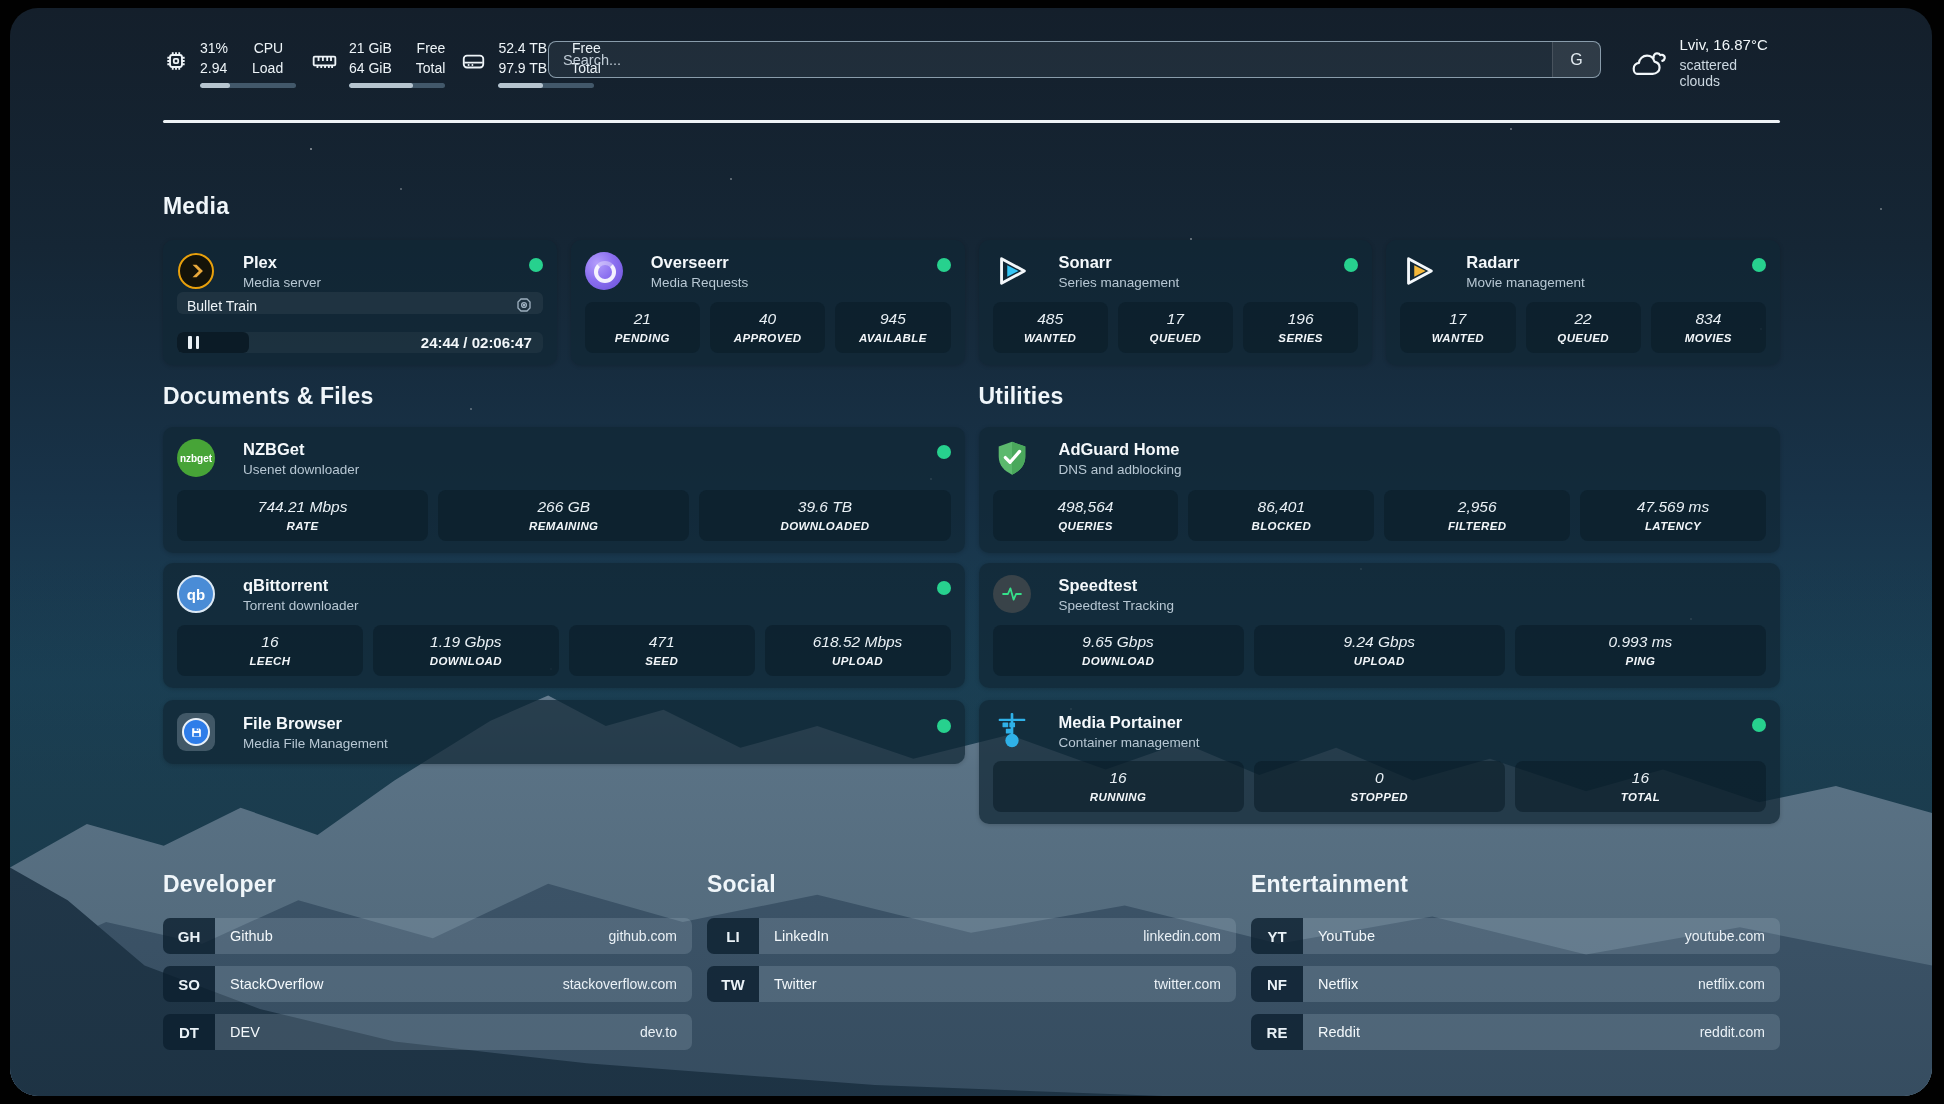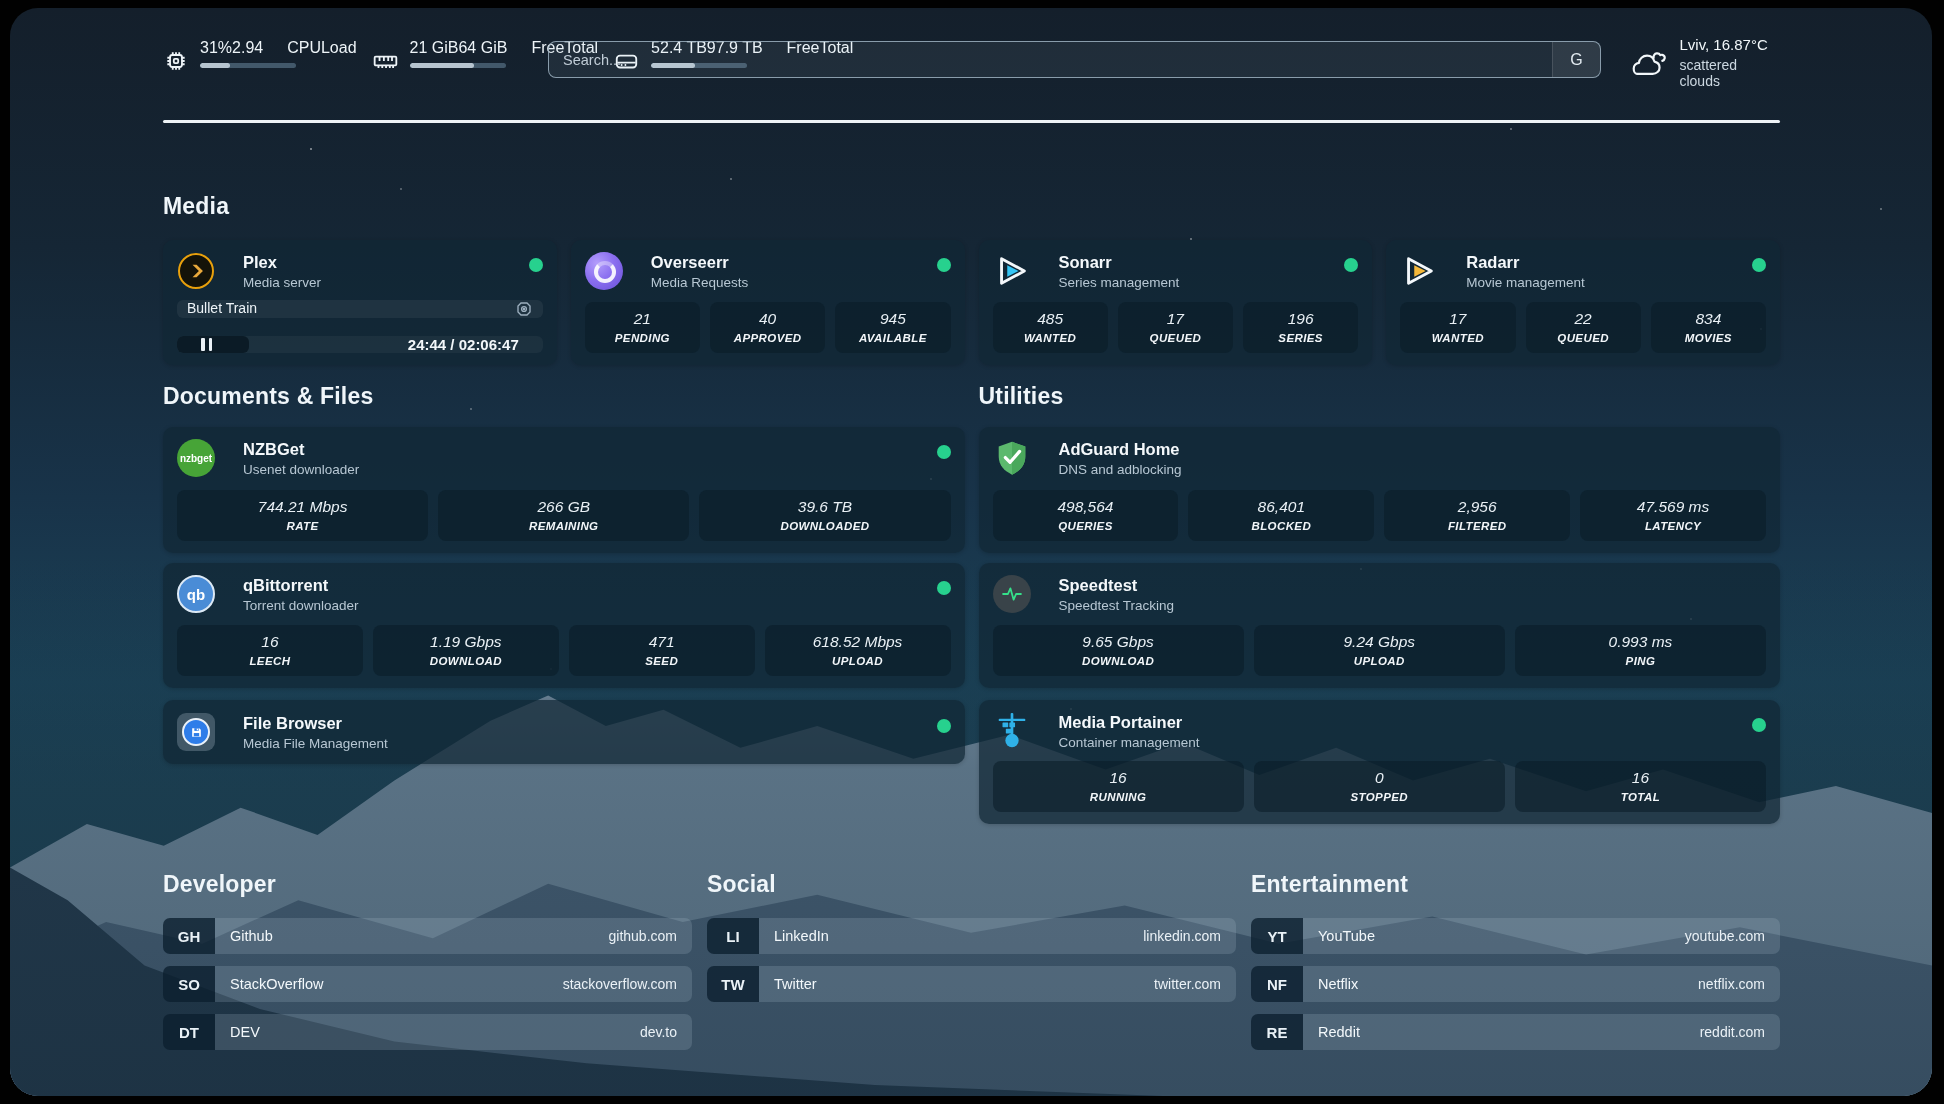--- a/index.html
+++ b/index.html
@@ -26,21 +26,21 @@
       760px 560px rgba(255,255,255,.35),90px 40px rgba(255,255,255,.35),1570px 60px rgba(255,255,255,.4); }
 
   .content { position:absolute; left:153px; top:0; width:1617px; height:100%; }
 
   
   .topbar { position:relative; height:100px; }
   .metrics { position:absolute; left:0; top:30px; display:flex; }
   .metric { display:flex; align-items:flex-start; margin-right:15px; }
   .metric svg { margin-top:10px; margin-right:11px; }
   .metric-cols { display:flex; gap:24px; }
-  .m-col { display:flex; flex-direction:row; color:#eef4f8; font-size:16px; line-height:20px; }
+  .m-col { display:flex; flex-direction:column; color:#eef4f8; font-size:14px; line-height:20px; }
   .m-col.labels { text-align:right; }
   .m-bar { height:5px; border-radius:3px; background:#42586a; margin-top:5px; overflow:hidden; }
   .m-bar .fill { height:100%; border-radius:3px; background:#b6c4cf; }
 
   .searchbox { position:absolute; left:385px; top:33px; width:1053px; height:37px;
     border:1px solid rgba(156,176,192,0.85); border-radius:8px; background:rgba(205,225,240,0.07);
     display:flex; align-items:stretch; overflow:hidden; }
   .searchbox input { flex:1; background:transparent; border:none; outline:none; color:#e8f0f6;
     font-size:14.5px; padding:0 14px; font-family:"Liberation Sans",sans-serif; }
   .searchbox input::placeholder { color:#c0ccd6; }
@@ -92,25 +92,25 @@
   .icon-circle-blue { width:38px; height:38px; border-radius:50%; background:#4a8cd6; border:2px solid #dce9f5;
     display:flex; align-items:center; justify-content:center; color:#fff; font-size:15px; font-weight:700; }
   .icon-fb { width:38px; height:38px; border-radius:9px; background:rgba(205,220,232,0.25);
     display:flex; align-items:center; justify-content:center; }
   .icon-fb .fb-circle { width:28px; height:28px; border-radius:50%; background:#2e7de9; border:2px solid #eaf1f8;
     display:flex; align-items:center; justify-content:center; }
   .icon-speed { width:38px; height:38px; border-radius:50%; background:#394349;
     display:flex; align-items:center; justify-content:center; }
 
   
-  .media-line { margin-top:10px; height:29px; background:rgba(255,255,255,0.06); border-radius:6px;
-    display:flex; align-items:flex-start; padding:0 10px; }
+  .media-line { margin-top:2px; height:29px; background:rgba(255,255,255,0.06); border-radius:6px;
+    display:flex; align-items:flex-end; padding:0 10px; }
   .media-line .mtitle { color:#eef4f8; font-size:14px; flex:1; }
   .player-line { margin-top:18px; height:29px; background:rgba(255,255,255,0.045); border-radius:6px;
-    position:relative; display:flex; align-items:center; padding:0 24px; overflow:hidden;gap:13px; }
+    position:relative; display:flex; align-items:center; padding:0 11px; overflow:hidden;gap:13px; }
   .play-fill { position:absolute; left:0; top:0; bottom:0; background:rgba(7,22,33,0.8); border-radius:6px; }
   .pause { position:relative; display:flex; gap:4px; }
   .pause span { width:3.5px; height:13px; background:#eaf1f6; border-radius:1px; }
   .ptime { position:relative; margin-left:auto; color:#f2f7fa; font-size:15px; font-weight:700; }
 
   
   .bookmarks { position:absolute; top:863px; left:0; width:100%; display:grid; grid-template-columns:repeat(3,1fr); gap:15px; }
   .bk-title { margin-bottom:20px; }
   .bk-row { display:flex; height:36px; margin-bottom:12px; border-radius:7px; overflow:hidden; cursor:pointer; }
   .bk-badge { width:52px; background:rgba(11,31,46,0.78); color:#e9f1f6; font-size:15px; font-weight:700;

